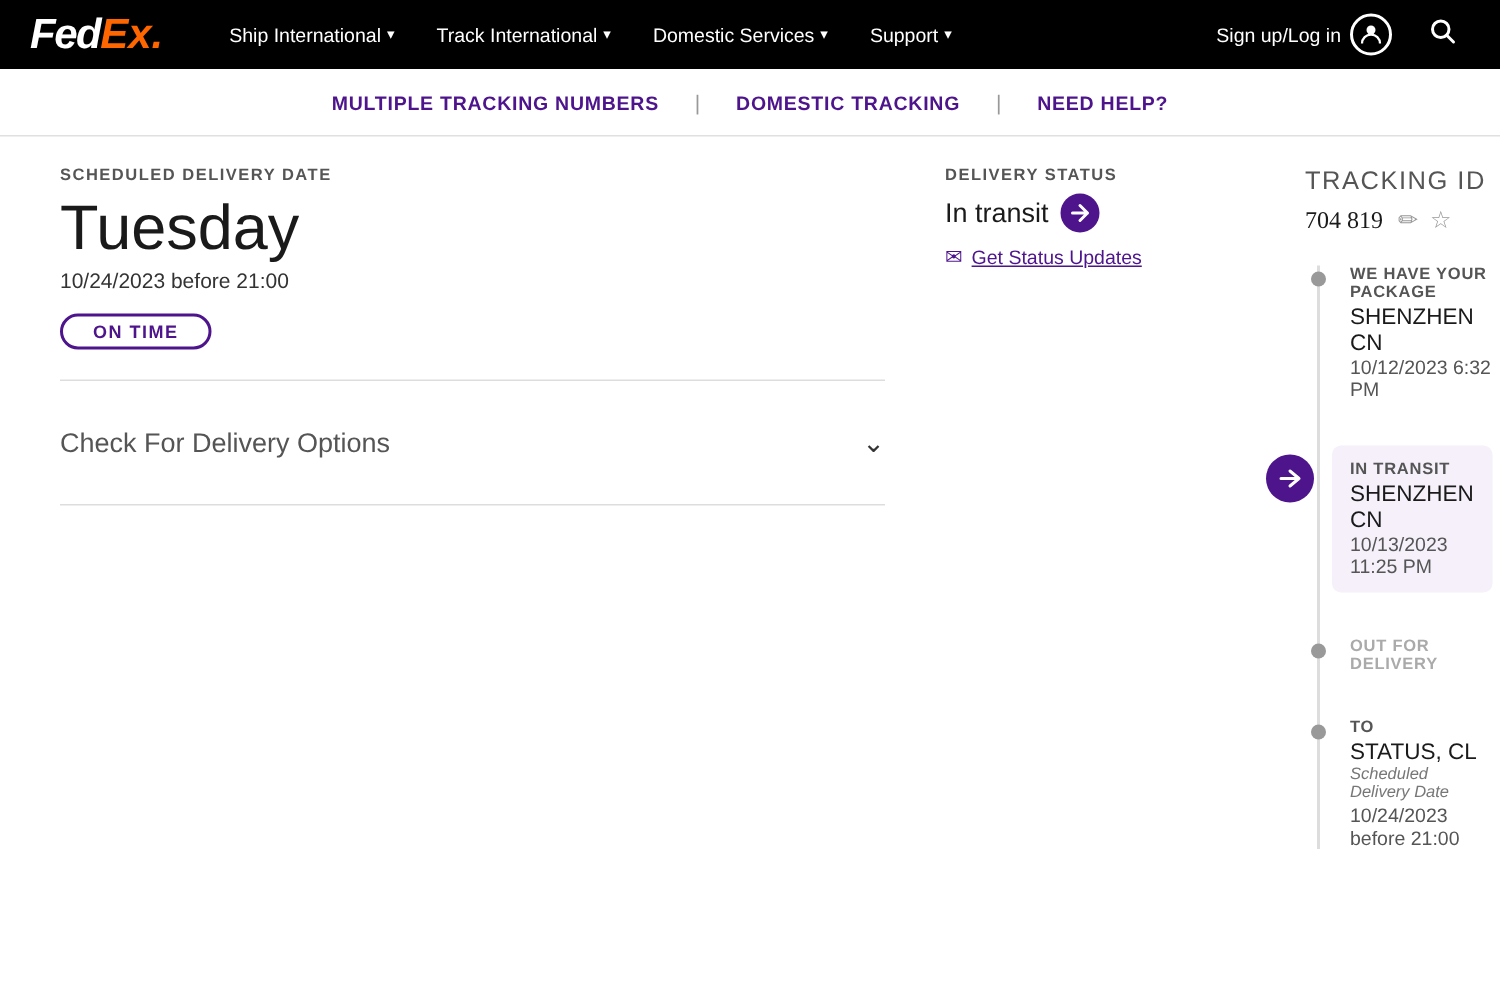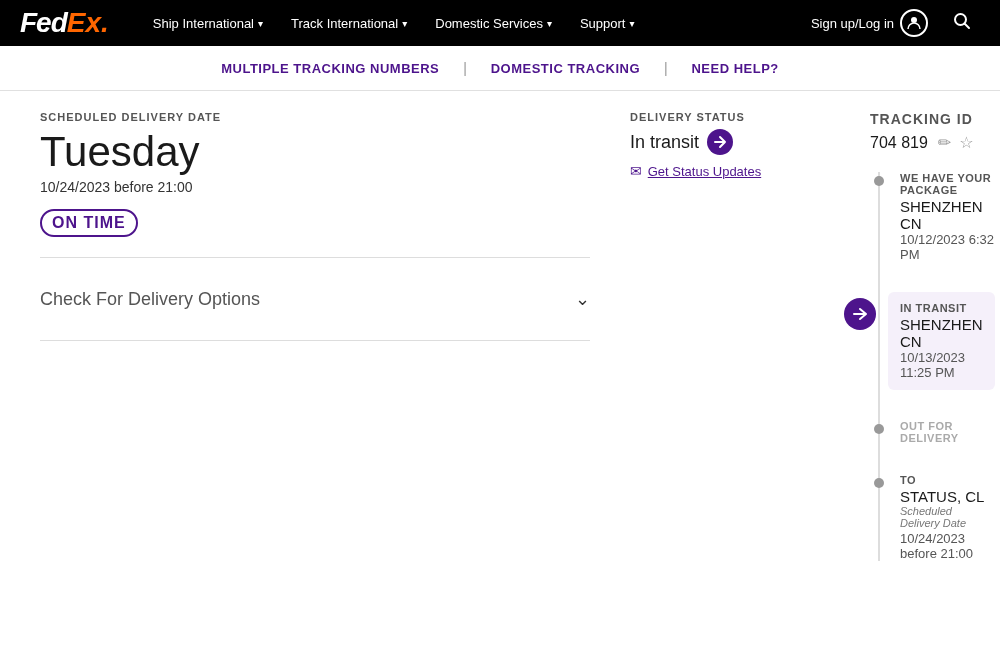--- a/index.html
+++ b/index.html
@@ -116,24 +116,24 @@
     .delivery-date {
       font-size: 14px;
       color: #333;
       margin-top: 4px;
       margin-bottom: 14px;
     }
     .on-time-badge {
       display: inline-block;
       border: 2px solid #4d148c;
       color: #4d148c;
-      font-size: 16px;
+      font-size: 12px;
       font-weight: bold;
       letter-spacing: 1px;
-      padding: 3px 10px;
+      padding: 3px 20px;
       border-radius: 20px;
       text-transform: uppercase;
       text-align: right;
     }
 
     .divider { border: none; border-top: 1px solid #ddd; margin: 20px 0; }
 
     .delivery-options-row {
       display: flex;
       align-items: center;
@@ -186,32 +186,33 @@
       cursor: pointer;
     }
     .email-icon { color: #4d148c; font-size: 14px; }
     .get-status-link {
       color: #4d148c;
       font-size: 13px;
       text-decoration: underline;
       cursor: pointer;
     }
     .tracking-label {
-      font-size: 14px;
-      color: #555;
-      font-weight: bold;
+      font-size: 17px;
+      color: #555;
+      font-weight: normal;
       letter-spacing: 1px;
       text-transform: uppercase;
       margin-bottom: 6px;
     }
     .tracking-id-row {
       display: flex;
       align-items: flex-end;
       gap: 10px;
       margin-bottom: 20px;
+      font-family: Liberation Serif, serif;
     }
     .tracking-id-text {
       font-size: 16px;
       color: #1a1a1a;
       font-weight: 400;
     }
     .tracking-icons { display: flex; gap: 8px; }
     .edit-icon, .star-icon {
       color: #999;
       font-size: 16px;

